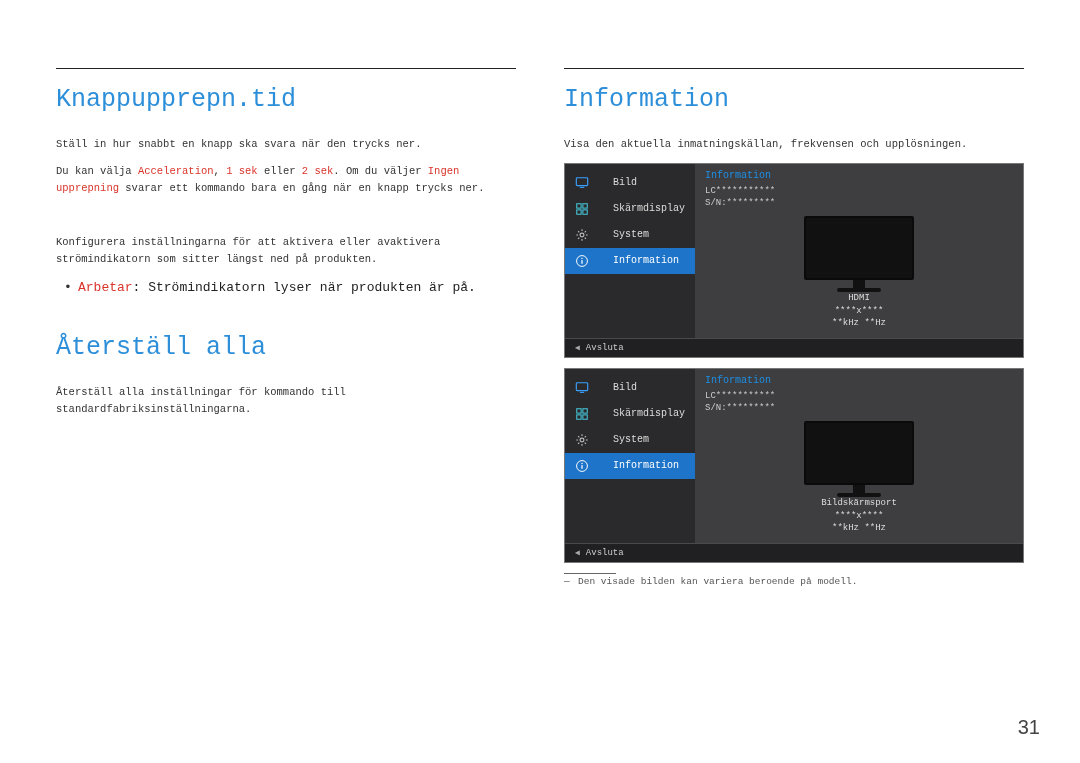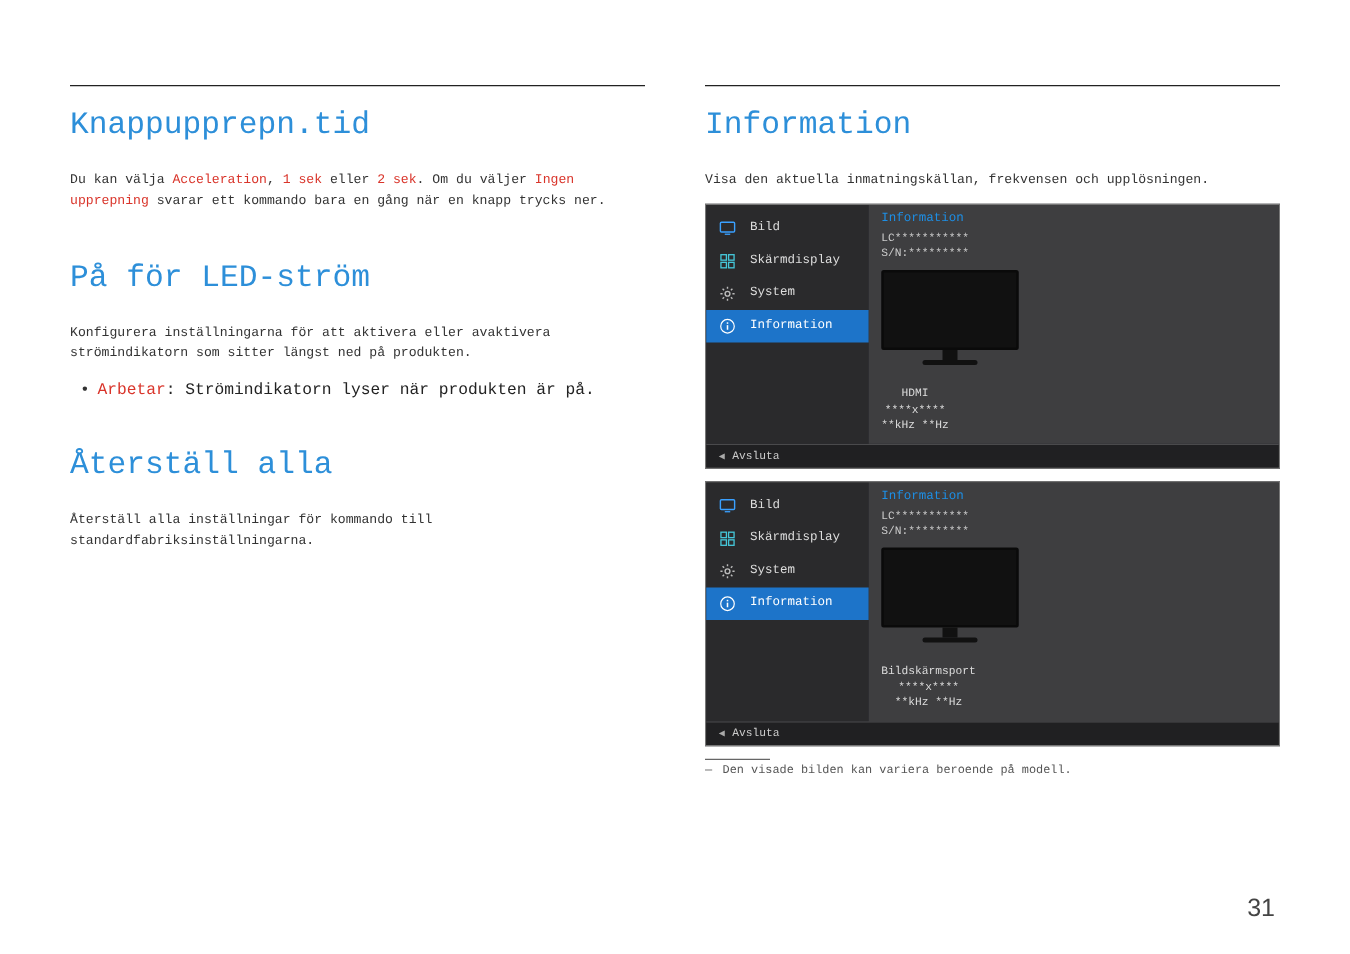--- a/index.html
+++ b/index.html
@@ -36,21 +36,21 @@
     margin-bottom: 10px;
   }
   .red { color: #d9342a; }
   ul.bullets { list-style: none; padding-left: 8px; margin-top: 2px; }
   ul.bullets li { font-size: 13px; line-height: 1.6; margin-bottom: 6px; position: relative; padding-left: 14px; }
   ul.bullets li::before { content: "•"; position: absolute; left: 0; color: #333; }
   .spacer-lg { height: 28px; }
 
   .page-num {
     position: absolute;
-    right: 60px;
+    right: 40px;
     bottom: 24px;
     font-size: 20px;
     color: #444;
   }
 
   
   .osd {
     width: 100%;
     border: 1px solid #777;
     background: #2a2a2c;
@@ -60,21 +60,21 @@
   }
   .osd-body { display: flex; min-height: 160px; }
   .osd-side {
     width: 130px;
     background: #2a2a2c;
     padding: 6px 0;
   }
   .osd-item {
     display: flex;
     align-items: center;
-    gap: 11px;
+    gap: 24px;
     padding: 6px 10px;
     font-size: 10px;
     color: #ddd;
   }
   .osd-item.active {
     background: #1d74c9;
     color: #fff;
   }
   .osd-ic {
     width: 14px; height: 14px;
@@ -88,23 +88,23 @@
     position: relative;
     display: flex;
     flex-direction: column;
   }
   .osd-title { color: #1d8fe6; font-size: 10px; margin-bottom: 4px; }
   .osd-meta { color: #ccc; font-size: 9px; line-height: 1.4; margin-bottom: 6px; }
   .osd-preview {
     flex: 1;
     display: flex;
     flex-direction: column;
-    align-items: flex-start;
+    align-items: center;
     justify-content: center;
-    gap: 17px;
+    gap: 0;
   }
   .mock-monitor {
     width: 110px;
   }
   .mock-monitor .screen {
     width: 110px; height: 64px;
     background: #111;
     border: 2px solid #0a0a0a;
     border-radius: 2px;
   }
@@ -142,27 +142,27 @@
 </style>
 </head>
 <body>
 
 <div class="columns">
 
   <div class="col">
     <hr class="rule">
 
     <h2 class="heading">Knappupprepn.tid</h2>
+    <p class="body">Ställ in hur snabbt en knapp ska svara när den trycks ner.</p>
     <p class="body">
       <span>Du kan välja </span><span class="red">Acceleration</span><span>, </span><span class="red">1 sek</span><span> eller </span><span class="red">2 sek</span><span>. Om du väljer </span><span class="red">Ingen upprepning</span><span> svarar ett kommando bara en gång när en knapp trycks ner.</span>
     </p>
 
     <div class="spacer-lg"></div>
 
-    <h2 class="heading">På för LED-ström</h2>
     <p class="body">Konfigurera inställningarna för att aktivera eller avaktivera strömindikatorn som sitter längst ned på produkten.</p>
     <ul class="bullets">
       <li>
         <span class="red">Arbetar</span><span>: Strömindikatorn lyser när produkten är på.</span>
       </li>
     </ul>
 
     <div class="spacer-lg"></div>
 
     <h2 class="heading">Återställ alla</h2>

